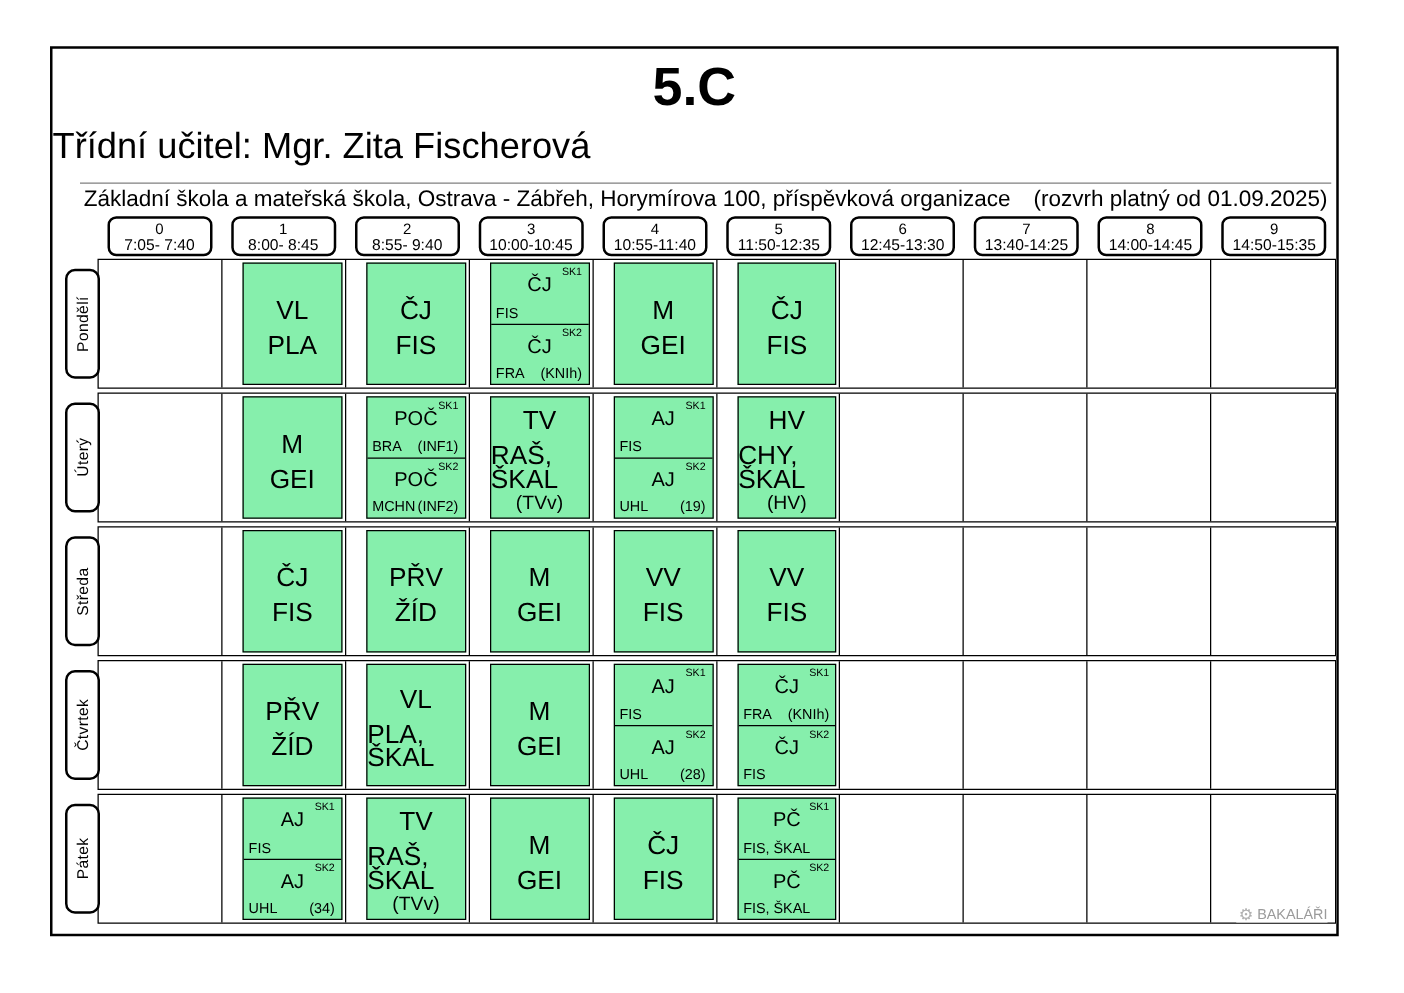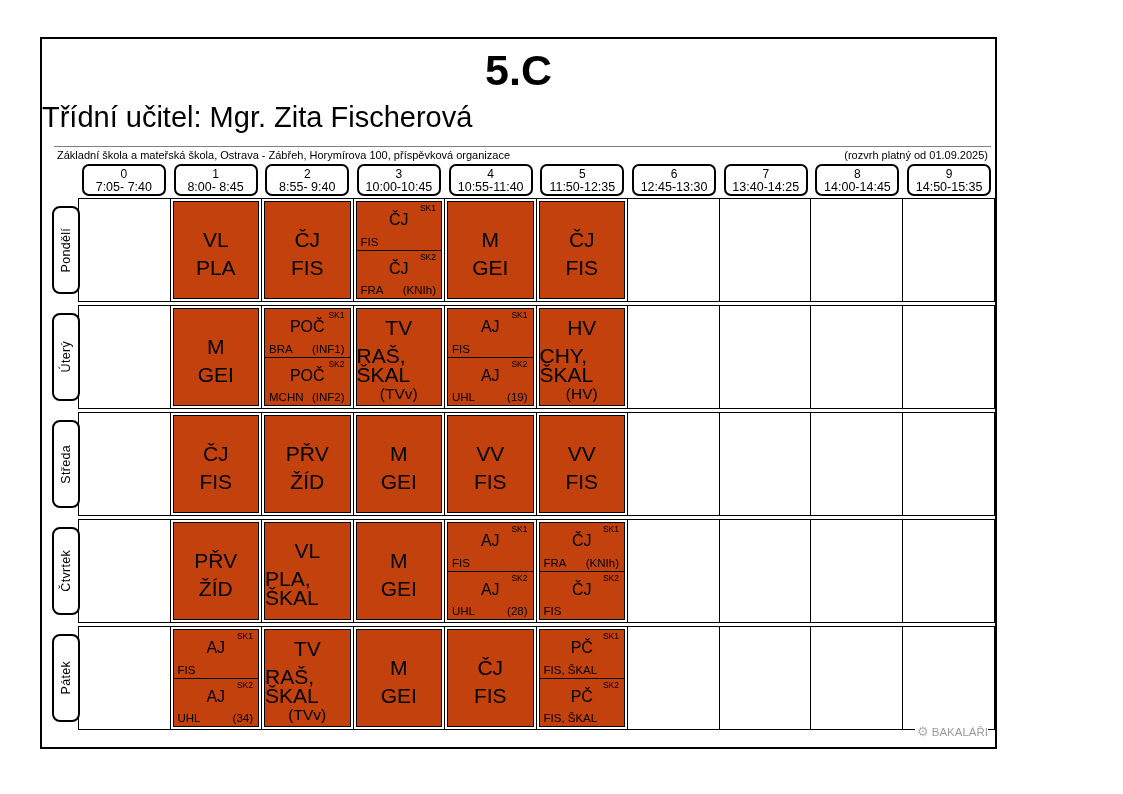--- a/index.html
+++ b/index.html
@@ -1,26 +1,26 @@
 <!DOCTYPE html>
 <html lang="cs"><head>
 <meta charset="utf-8">
 <style>
   * { box-sizing: border-box; margin: 0; padding: 0; }
   html,body { width:1123px; height:794px; background:#ffffff; font-family:"Liberation Sans", sans-serif; color:#000; }
   .frame {
-    position:absolute; left:40px; top:37px; width:957px; height:712px;
+    position:absolute; left:40px; top:37px; width:1031px; height:712px;
     border:2px solid #000; background:#fff;
   }
   .title { text-align:center; margin-top:6px; font-size:43px; font-weight:700; line-height:50px; }
   .subtitle { text-align:left; font-size:29px; font-weight:400; line-height:44px; }
   .info-bar {
-    margin:7px 4px 0 12px; border-top:1px solid #808080;
+    margin:7px 4px 0 22px; border-top:1px solid #808080;
     display:flex; justify-content:space-between; align-items:flex-start;
-    padding:2px 3px 0 3px; font-size:11px;
+    padding:2px 3px 0 3px; font-size:18px;
   }
   .period-header { display:flex; margin-top:3px; height:31px; }
   .ph-spacer { width:36px; }
   .ph-grid { flex:1; display:grid; grid-template-columns:repeat(10,1fr); }
   .ptab {
     width:84px; margin:0 auto; border:2px solid #000; border-radius:7px;
     text-align:center; background:#fff;
   }
   .pnum { font-size:12px; line-height:14px; margin-top:1px; }
   .ptime { font-size:12.5px; line-height:13px; }
@@ -29,22 +29,22 @@
   .day-tab {
     width:28px; height:88px; border:2px solid #000; border-radius:8px;
     background:#fff; display:flex; align-items:center; justify-content:center;
     margin-right:-2px; position:relative; z-index:2;
   }
   .day-label { writing-mode:vertical-rl; transform:rotate(180deg); font-size:12.5px; letter-spacing:0.3px; }
   .row-grid { flex:1; display:grid; grid-template-columns:repeat(10,1fr); border:1.5px solid #000; background:#fff; }
   .cell { border-right:1px solid #000; position:relative; }
   .cell:last-child { border-right:none; }
   .lesson {
-    position:absolute; inset:2px; border:1.5px solid #000; background:#c2410c;
-    display:flex; flex-direction:column; align-items:center; justify-content:center;
+    position:absolute; inset:2px; border:1.5px solid #000; background:#86efac;
+    display:flex; flex-direction:column; align-items:center; justify-content:center;margin-left:14px;
   }
   .subj { font-size:21px; line-height:32px; }
   .tch  { font-size:21px; line-height:19px; margin-top:2px; }
   .room { font-size:15.5px; line-height:19px; }
   .lesson.split { flex-direction:column; align-items:stretch; justify-content:flex-start; }
   .half { flex:1 1 0; position:relative; overflow:hidden; }
   .half + .half { border-top:1.5px solid #000; }
   .sk   { position:absolute; top:1px; right:5px; font-size:8.5px; }
   .ssubj{ text-align:center; margin-top:9px; font-size:16px; line-height:17px; }
   .sbot { position:absolute; left:4px; right:5px; bottom:1px; display:flex; justify-content:space-between; font-size:11.5px; line-height:13px; }

